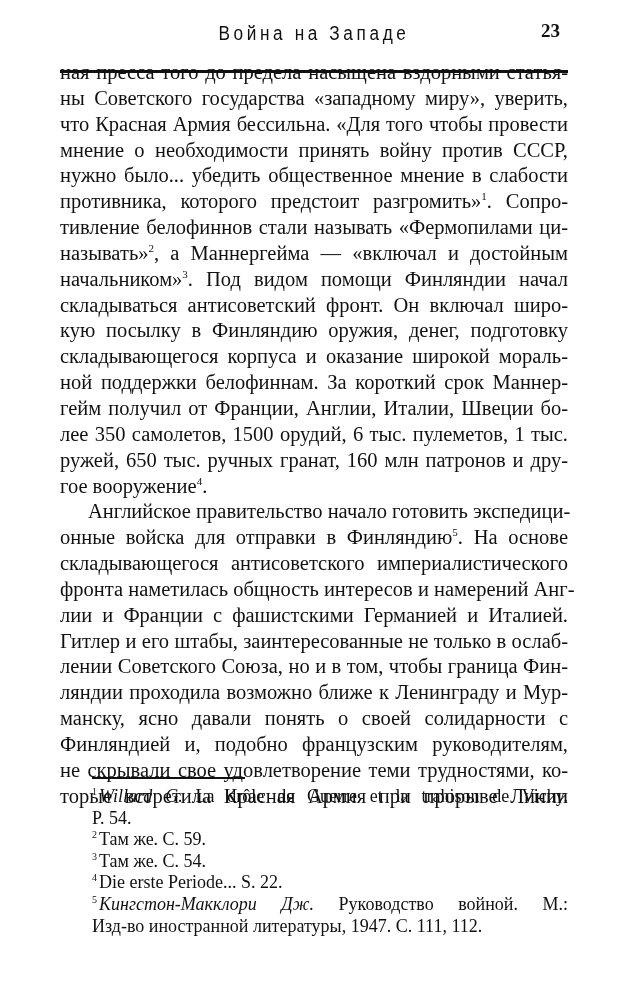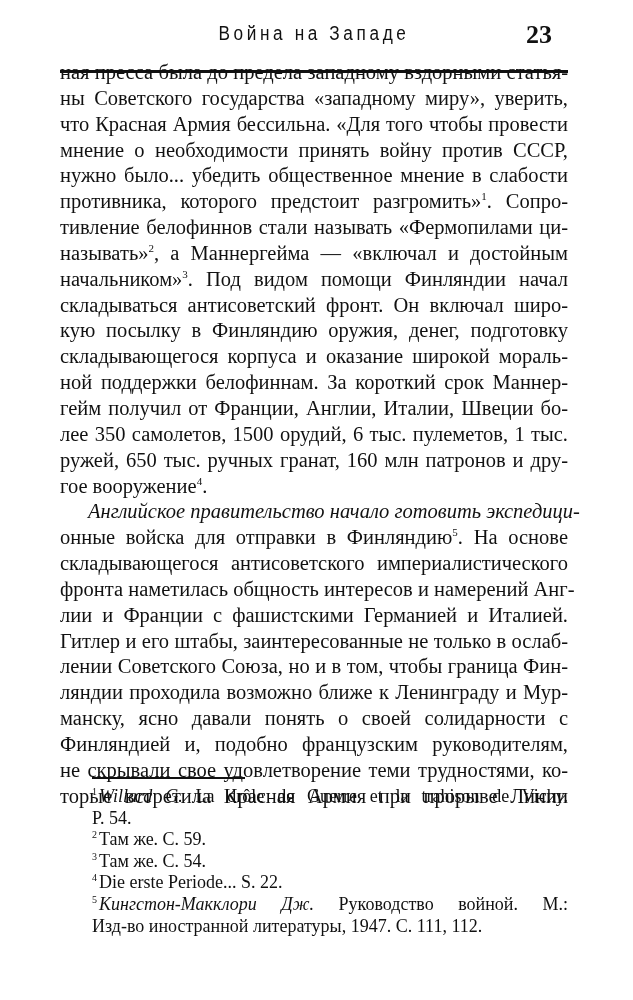--- a/index.html
+++ b/index.html
@@ -5,32 +5,32 @@
     html, body { margin: 0; padding: 0; background: #ffffff; }
     body { width: 633px; height: 1000px; position: relative; overflow: hidden; color: #111; }
     .page { position: absolute; left: 60px; top: 0; width: 508px; }
     .running-head { position: absolute; top: 20px; left: 0; width: 508px; height: 30px; }
     .running-title {
       position: absolute; left: 0; width: 508px; text-align: center; top: 2px;
       font-family: "Liberation Sans", sans-serif; font-size: 20px; letter-spacing: 4.2px;
       transform: scaleX(0.86); transform-origin: center;
     }
     .page-number {
-      position: absolute; right: 16px; top: 0;
-      font-family: "Liberation Serif", serif; font-weight: bold; font-size: 26px;
+      position: absolute; right: 8px; top: 0;
+      font-family: "Liberation Serif", serif; font-weight: bold; font-size: 19px;
     }
     .head-rule { position: absolute; top: 50px; left: 0; width: 508px; height: 3px; background: #111; }
     .body-text {
       position: absolute; top: 60px; left: 0; width: 508px;
       font-family: "Liberation Serif", serif; font-size: 20.5px; line-height: 25.85px;
       text-align: justify; hyphens: manual;
     }
     .line { display: block; white-space: nowrap; text-align-last: justify; text-align: justify; height: 25.85px; }
     .line.last { text-align-last: left; }
-    .line.indent { padding-left: 28px; font-style: italic; }
+    .line.indent { padding-left: 28px; }
     sup { font-size: 11px; line-height: 0; vertical-align: 8px; }
     .fn-rule { position: absolute; top: 777px; left: 32px; width: 153px; height: 1.5px; background: #111; }
     .footnotes {
       position: absolute; top: 786px; left: 32px; width: 476px;
       font-family: "Liberation Serif", serif; font-size: 18px; line-height: 21.6px;
     }
     .fn-line { display: block; white-space: nowrap; height: 21.6px; }
     .fn-line.just { text-align: justify; text-align-last: justify; }
     .fn-mark { font-size: 10px; vertical-align: 7px; line-height: 0; margin-right: 2px; }
     .fn-author { font-style: italic; }
@@ -39,21 +39,21 @@
 <body>
 
 <div class="page">
   <div class="running-head">
     <div class="running-title">Война на Западе</div>
     <div class="page-number">23</div>
     <div class="head-rule"></div>
   </div>
 
   <div class="body-text">
-    <span class="line">ная пресса была до предела западному вздорными статья-</span>
+    <span class="line">ная пресса того до предела насыщена вздорными статья-</span>
     <span class="line">ны Советского государства «западному миру», уверить,</span>
     <span class="line">что Красная Армия бессильна. «Для того чтобы провести</span>
     <span class="line">мнение о необходимости принять войну против СССР,</span>
     <span class="line">нужно было... убедить общественное мнение в слабости</span>
     <span class="line"><span>противника, которого предстоит разгромить»</span><sup>1</sup><span>. Сопро-</span></span>
     <span class="line">тивление белофиннов стали называть «Фермопилами ци-</span>
     <span class="line"><span>называть»</span><sup>2</sup><span>, а Маннергейма — «включал и достойным</span></span>
     <span class="line"><span>начальником»</span><sup>3</sup><span>. Под видом помощи Финляндии начал</span></span>
     <span class="line">складываться антисоветский фронт. Он включал широ-</span>
     <span class="line">кую посылку в Финляндию оружия, денег, подготовку</span>

